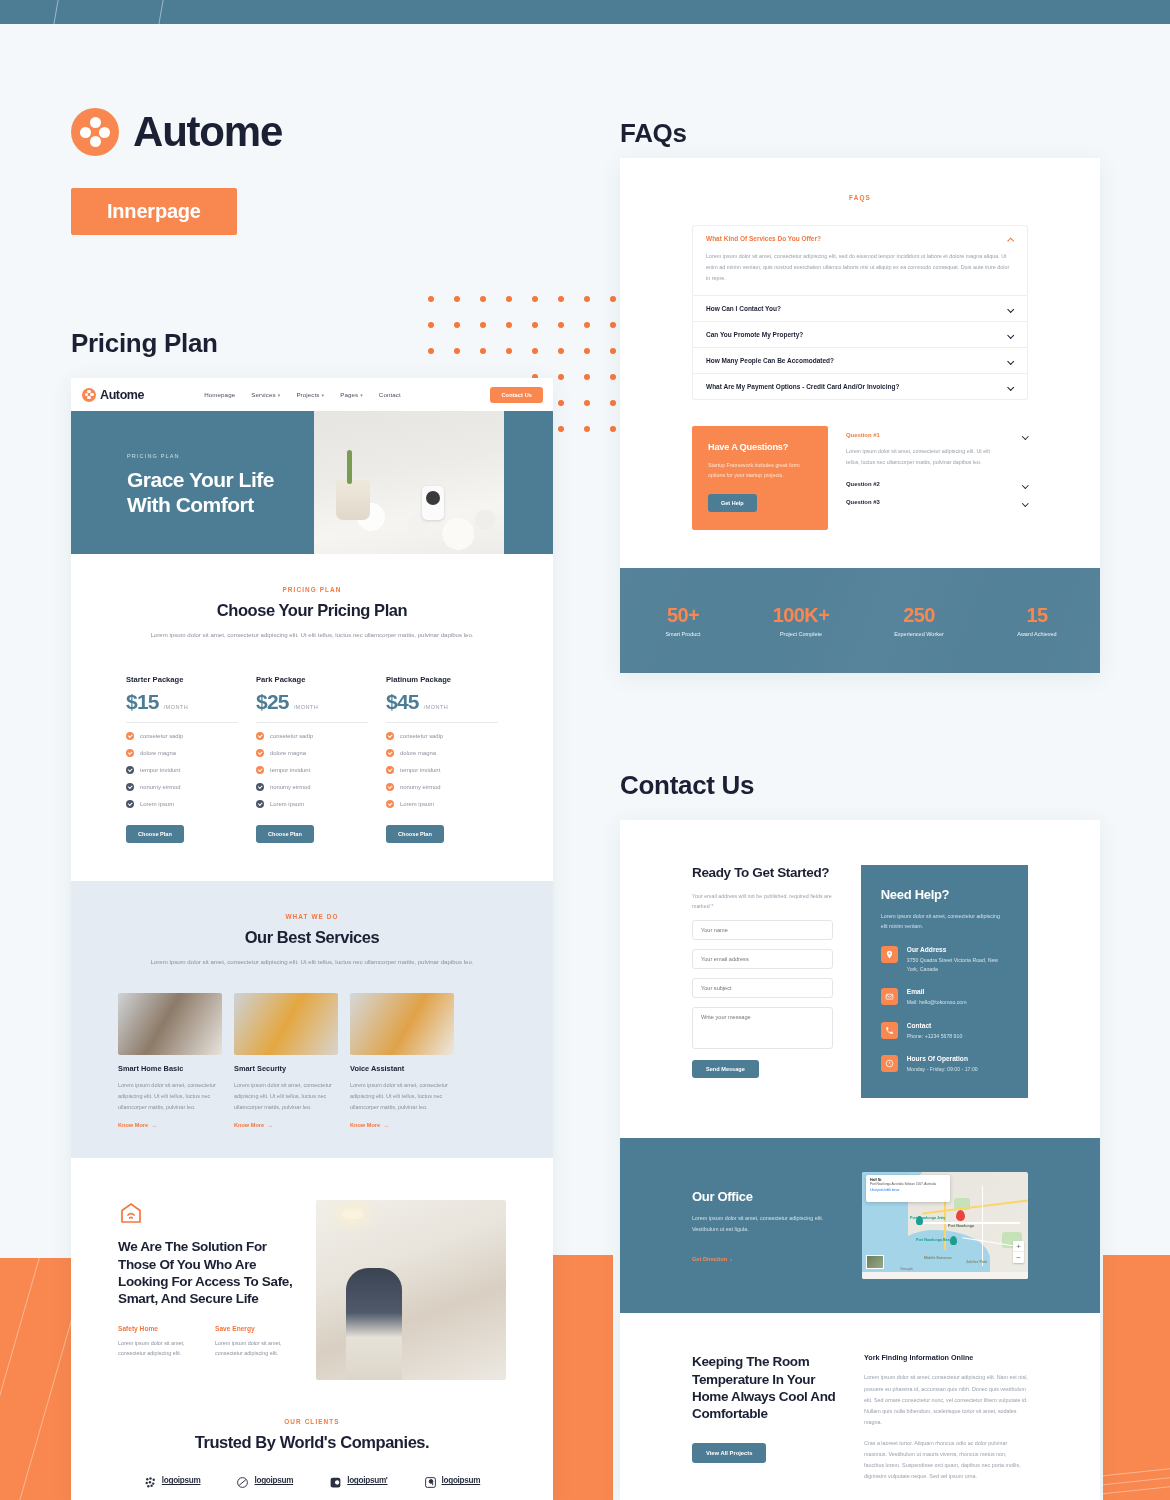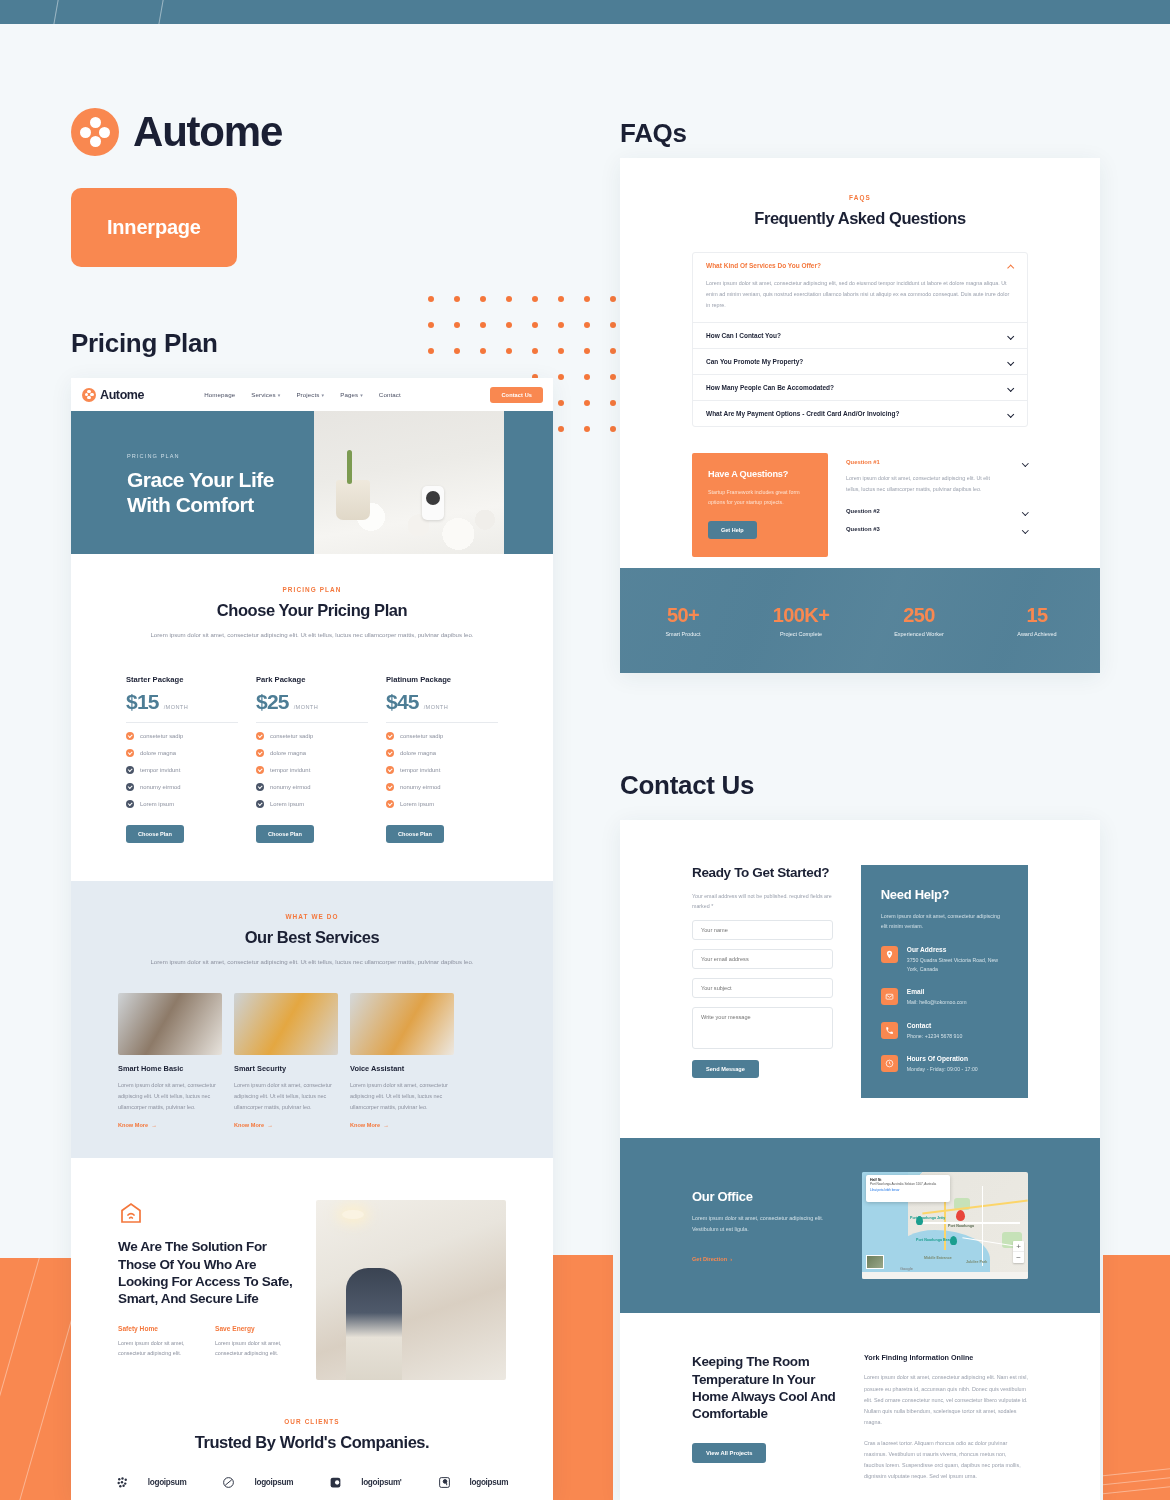--- a/index.html
+++ b/index.html
@@ -63,21 +63,21 @@
   }
   .brand-mark span.t { left: 18.5px; top: 9px; }
   .brand-mark span.b { left: 18.5px; top: 28px; }
   .brand-mark span.l { left: 9px; top: 18.5px; }
   .brand-mark span.r { left: 28px; top: 18.5px; }
   .brand-name { font-size: 42px; font-weight: 700; letter-spacing: -1.2px; color: #1b2034; }
   .pill {
     position: absolute; left: 71px; top: 188px;
     background: #f98850; color: #fff; border: none;
     font-size: 20px; font-weight: 700; letter-spacing: -.2px;
-    padding: 28px 36px; border-radius: 10px; font-family: inherit;
+    padding: 12px 36px; border-radius: 2px; font-family: inherit;
   }
   
   .card {
     position: absolute; background: #fff; overflow: hidden;
     box-shadow: 0 4px 22px rgba(30,50,70,.07);
   }
   
   #pricing-card { left: 71px; top: 378px; width: 482px; height: 1122px; }
   .mock-nav {
     height: 33px; display: flex; align-items: center; padding: 0 10px 0 11px;
@@ -163,21 +163,21 @@
   .sol-col p { font-size: 5.4px; line-height: 1.85; color: #8c919f; margin-top: 6px; }
   .sol-img {
     flex: 1; height: 180px; border-radius: 2px;
     background: linear-gradient(160deg,#f2efe9 0%,#e8e4dc 35%,#d9cfc2 62%,#ece8e1 100%);
     position: relative; overflow: hidden;
   }
   .sol-img .lamp { position: absolute; left: 26px; top: 10px; width: 22px; height: 9px; background: #faf3e2; border-radius: 50%; box-shadow: 0 0 14px 5px rgba(255,240,200,.8); }
   .sol-img .person { position: absolute; left: 30px; bottom: 0; width: 56px; height: 112px; background: linear-gradient(180deg,#3a4352 0%,#4f5a6b 40%,#e7e2d8 62%,#dcd6ca 100%); border-radius: 22px 22px 0 0; }
   .clients { padding: 38px 0 0; }
   .logos { display: flex; justify-content: center; gap: 36px; padding-top: 24px; }
-  .logo { display: flex; align-items: center; gap: 19px; }
+  .logo { display: flex; gap: 5px; text-decoration: underline; }
   .logo .g { width: 13px; height: 13px; color: #2b3142; }
   .logo span { font-size: 8.2px; font-weight: 700; color: #2b3142; letter-spacing: -.3px; }
   
   #faq-card { left: 620px; top: 158px; width: 480px; height: 515px; }
   .faq-body { padding: 36px 0 0; }
   .faq-list { margin: 24px 72px 0; border: 1px solid #eceef1; border-radius: 3px; }
   .faq-item { border-bottom: 1px solid #eceef1; }
   .faq-item:last-child { border-bottom: none; }
   .faq-q { display: flex; align-items: center; padding: 9px 13px; }
   .faq-q .qt { font-size: 6.5px; font-weight: 700; color: #1b2034; }
@@ -546,21 +546,20 @@
             </svg></span>
           <span>logoipsum</span>
         </div>
       </div>
   </div>
 </div>
 
 <div class="card" id="faq-card">
   <div class="faq-body">
     <div class="kicker">FAQS</div>
-    <div class="h2">Frequently Asked Questions</div>
     <div class="faq-list" id="faqlist">
         <div class="faq-item open">
           <div class="faq-q">
             <span class="qt">What Kind Of Services Do You Offer?</span>
             <span class="chev"></span>
           </div>
           <div class="faq-a">Lorem ipsum dolor sit amet, consectetur adipiscing elit, sed do eiusmod tempor incididunt ut labore et dolore magna aliqua. Ut enim ad minim veniam, quis nostrud exercitation ullamco laboris nisi ut aliquip ex ea commodo consequat. Duis aute irure dolor in repre.</div>
         </div>
         <div class="faq-item">
           <div class="faq-q">

